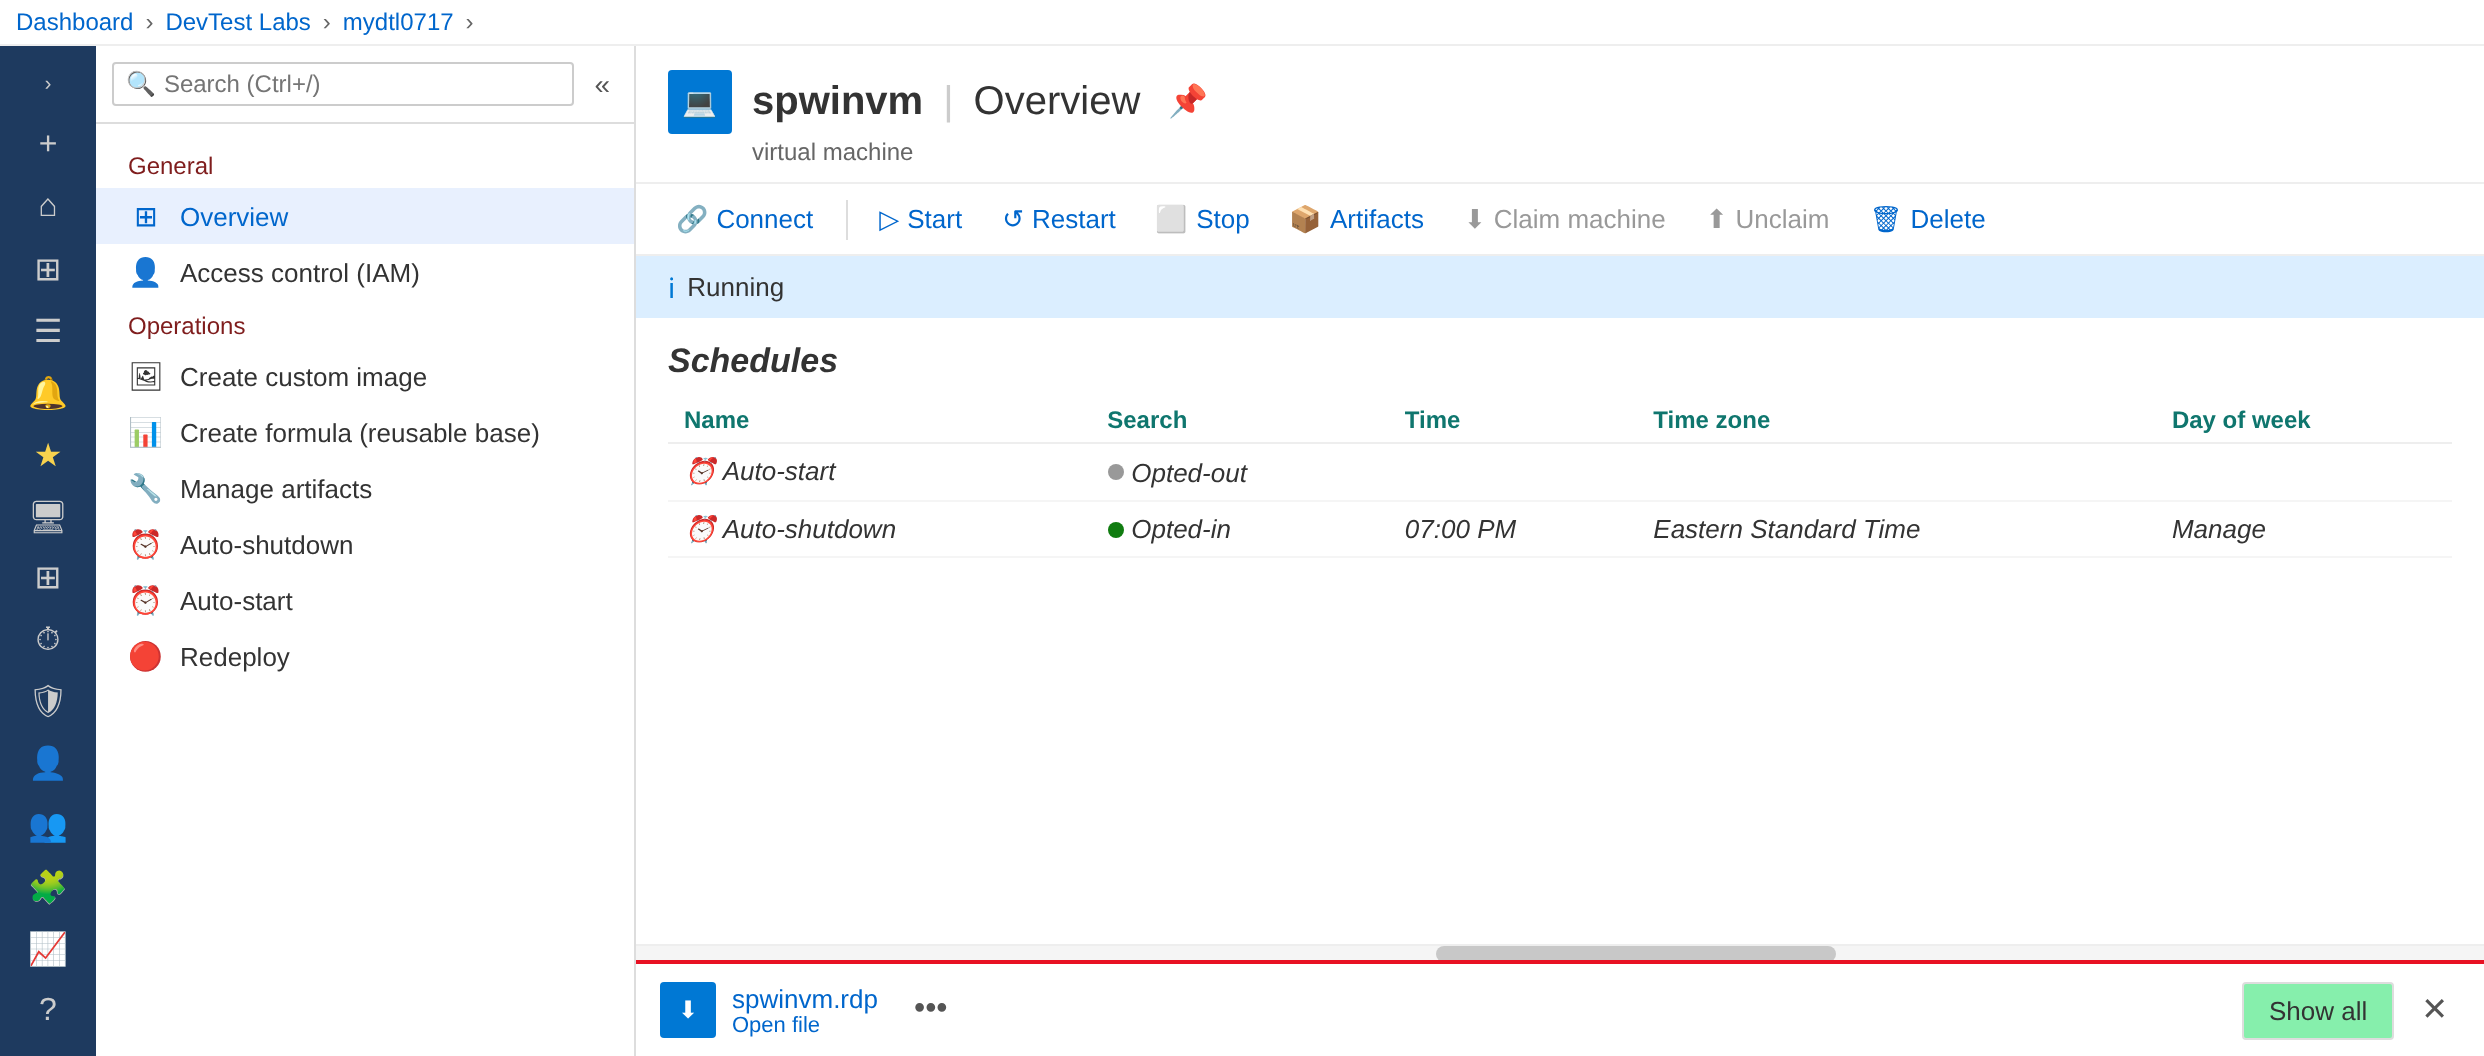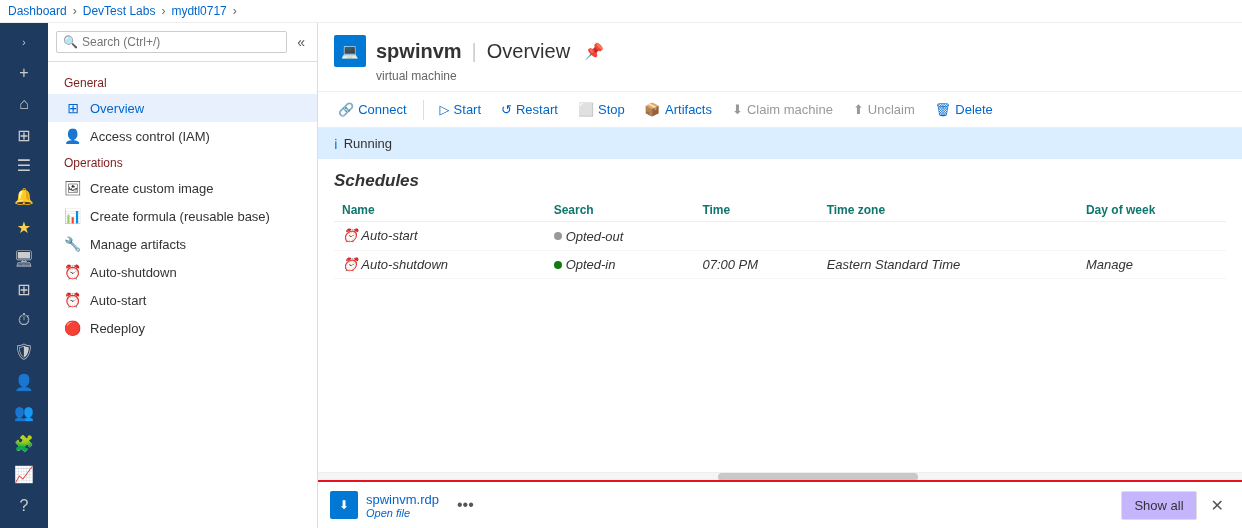--- a/index.html
+++ b/index.html
@@ -256,32 +256,32 @@
       background: #0078d4;
       border-radius: 2px;
       display: flex;
       align-items: center;
       justify-content: center;
       color: white;
       font-size: 12px;
     }
     .download-file-info { display: flex; flex-direction: column; }
     .download-filename { font-size: 13px; color: #0066cc; font-weight: 500; }
-    .download-action { font-size: 11px; color: #0066cc; cursor: pointer; font-style: italic; }
+    .download-action { font-size: 11px; color: #0066cc; cursor: pointer; }
     .download-more-btn {
       font-size: 16px;
       color: #555;
       cursor: pointer;
       padding: 2px 6px;
       margin-left: 4px;
     }
     .show-all-btn {
       margin-left: auto;
       padding: 6px 12px;
-      background: #c4b5fd;
+      background: #86efac;
       border: 1px solid #ddd;
       border-radius: 2px;
       font-size: 13px;
       color: #333;
       cursor: pointer;
       white-space: nowrap;
     }
     .close-download-btn {
       font-size: 16px;
       color: #555;

